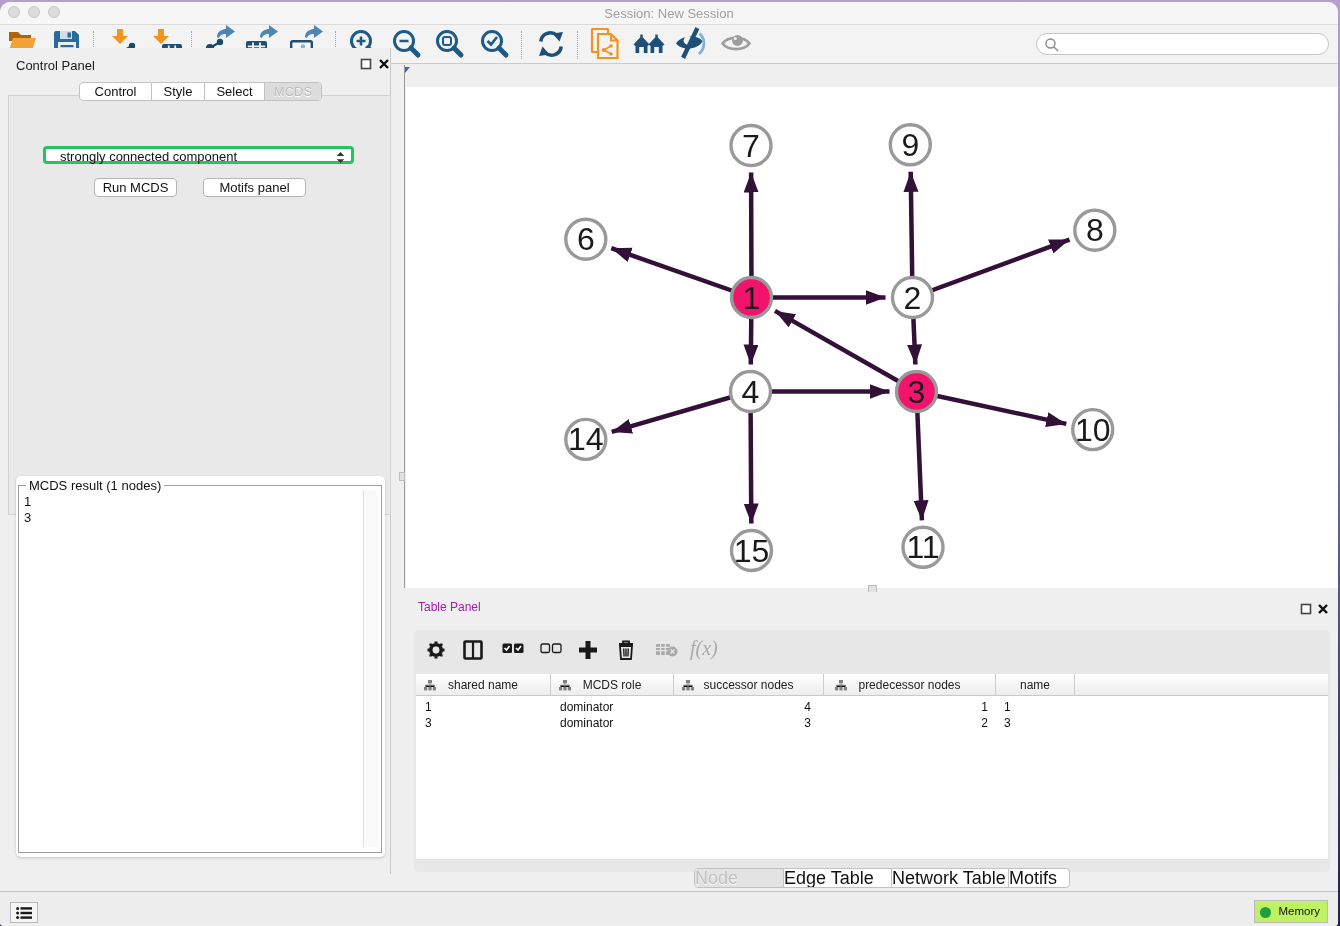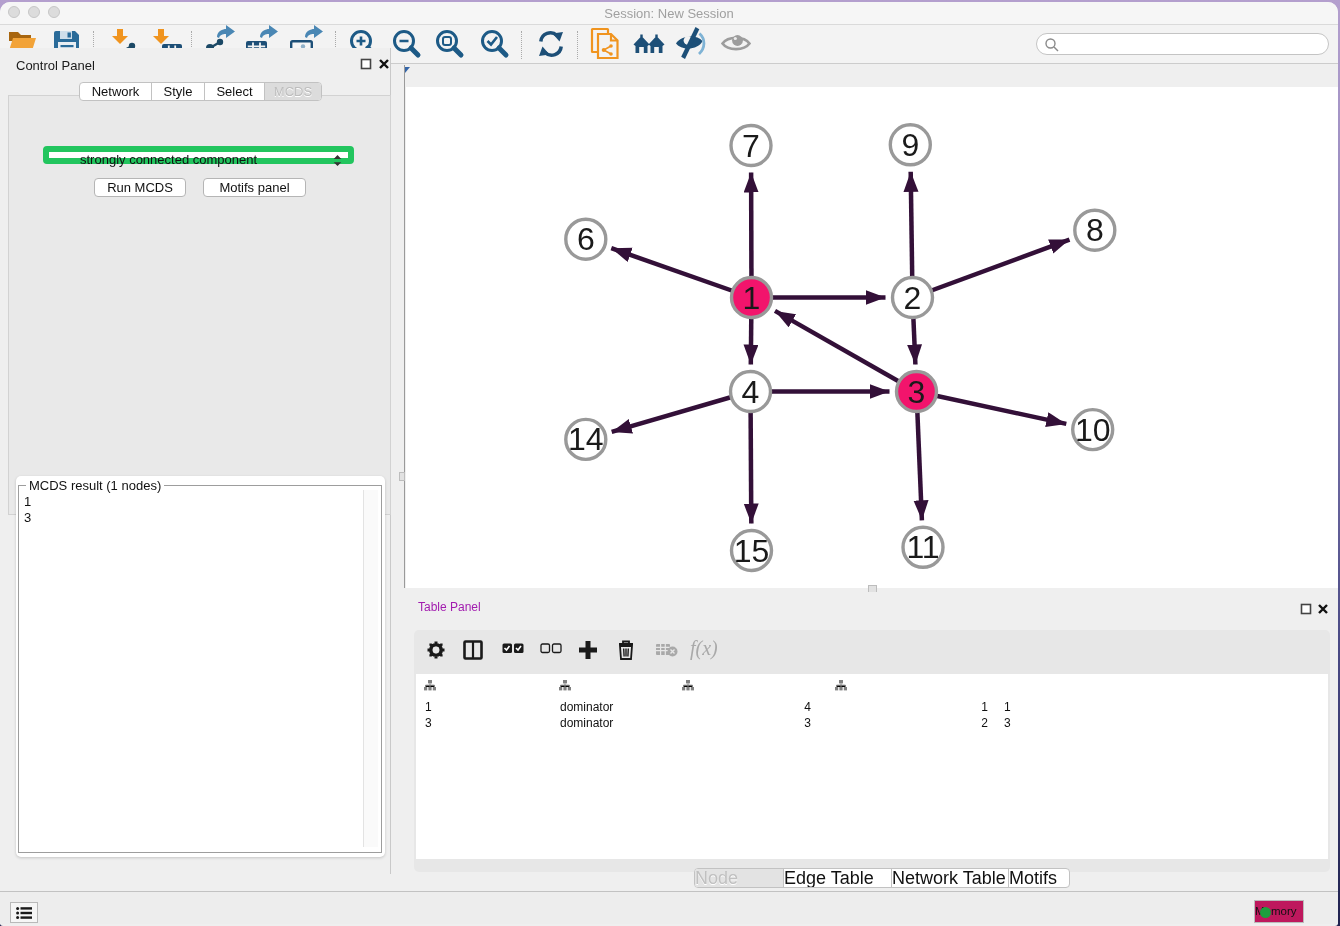--- a/index.html
+++ b/index.html
@@ -14,21 +14,21 @@
 .ti{position:absolute;top:0}
 #search{position:absolute;left:1036px;top:31px;width:293px;height:22px;background:#fff;border:1px solid #c4c4c4;border-radius:11px}
 
 #cpanel{position:absolute;left:0;top:46px;width:391px;height:826px;background:#efefef;border-right:1px solid #c9c9c9}
 #cphead{position:absolute;left:16px;top:10px;font-size:13px;color:#1a1a1a}
 #cptabs{position:absolute;left:79px;top:34px;height:19px;display:flex;border:1px solid #c2c2c2;border-radius:4px;overflow:hidden;background:#fff;z-index:3}
 .cptab{font-size:13px;color:#111;line-height:17px;text-align:center;border-right:1px solid #c2c2c2}
 .cptab:last-child{border-right:none}
 #cpbody{position:absolute;left:8px;top:47px;width:383px;height:420px;background:#e9e9e9;border:1px solid #d2d2d2}
 #optlabel{position:absolute;left:0;top:74px;width:100%;text-align:center;font-size:13px;color:#111}
-#dropdown{position:absolute;left:43px;top:98px;width:311px;height:18px;background:#fff;border:6px solid #22c55e;border-radius:4px;font-size:13px;line-height:16px;padding-left:31px;color:#111}
+#dropdown{position:absolute;left:43px;top:98px;width:311px;height:18px;background:#fff;border:3px solid #22c55e;border-radius:4px;font-size:13px;line-height:16px;padding-left:14px;color:#111}
 .btn{position:absolute;top:130px;height:19px;background:#fff;border:1px solid #b5b5b5;border-radius:4px;font-size:13px;text-align:center;line-height:17px;color:#111}
 #mcdsbox{position:absolute;left:16px;top:428px;width:369px;height:381px;background:#fff;border-radius:5px;box-shadow:0 1px 3px rgba(0,0,0,.18)}
 #fs{position:absolute;left:2px;top:9px;width:364px;height:368px;border:1px solid #9d9d9d}
 #fsleg{position:absolute;left:7px;top:-8px;background:#fff;padding:0 3px;font-size:13px;color:#111}
 #fstxt{position:absolute;left:2px;top:8px;width:343px;font-size:13px;line-height:16px;color:#111;padding-left:3px}
 #fssb{position:absolute;right:3px;top:4px;width:15px;height:357px;background:#fafafa;border-left:1px solid #e3e3e3}
 
 #net{position:absolute;left:404px;top:63px;width:934px;height:523px;border-left:1px solid #9a9a9a}
 #nettitle{position:absolute;left:0;top:0;width:100%;height:22px;background:linear-gradient(180deg,#f6f6f6,#dcdcdc);border-bottom:1px solid #9f9f9f}
 #netname{position:absolute;width:100%;text-align:center;line-height:21px;font-size:13px;color:#2a2a2a}
@@ -47,21 +47,21 @@
 .hcell{position:absolute;top:0;height:22px;border-right:1px solid #cdcdcd;font-size:12px;text-align:center;line-height:22px;color:#222}
 .tcell{position:absolute;font-size:12px;color:#111;line-height:16px}
 .hicon{position:absolute;top:6px}
 #tbar{position:absolute;left:0;top:0;width:100%;height:44px}
 #ttabs{position:absolute;left:289px;top:276px;height:20px;display:flex;border:1px solid #c2c2c2;border-radius:4px;overflow:hidden;background:#fff}
 .ttab{font-size:18px;line-height:18px;text-align:left;color:#111;border-right:1px solid #c2c2c2}
 .ttab:last-child{border-right:none}
 
 #status{position:absolute;left:0;top:889px;width:1338px;height:33px;background:#ededed;border-top:1px solid #c2c2c2}
 #listbtn{position:absolute;left:10px;top:10px;width:28px;height:21px;background:#f6f6f6;border:1px solid #b9b9b9}
-#membtn{position:absolute;left:1254px;top:8px;width:50px;height:23px;background:#be185d;border:1px solid #bbbbbb;font-size:11.5px;line-height:21px;text-align:right;padding-right:7px;color:#111}
+#membtn{position:absolute;left:1254px;top:8px;width:74px;height:23px;background:#bef264;border:1px solid #bbbbbb;font-size:11.5px;line-height:21px;text-align:right;padding-right:7px;color:#111}
 #memdot{position:absolute;left:5px;top:6px;width:11px;height:11px;border-radius:50%;background:#1e9e3e}
 </style></head>
 <body>
 <div id="win">
   <div id="titlebar">
     <div class="tl" style="left:8px"></div>
     <div class="tl" style="left:28px"></div>
     <div class="tl" style="left:48px"></div>
     <div id="title">Session: New Session</div>
   </div>
@@ -188,32 +188,32 @@
   </div>
   <div id="cpanel">
     <div id="cphead">Control Panel</div>
     <svg style="position:absolute;left:360px;top:10px" width="12" height="12" viewBox="0 0 12 12">
         <rect x="1.5" y="1.5" width="9" height="9" fill="#fff" stroke="#444" stroke-width="1.6"></rect>
       </svg>
     <svg style="position:absolute;left:378px;top:10px" width="12" height="12" viewBox="0 0 12 12">
         <path d="M2,2 L10,10 M10,2 L2,10" stroke="#111" stroke-width="2.4"></path>
       </svg>
     <div id="cptabs">
-      <div class="cptab" style="width:72px">Network</div>
+      <div class="cptab" style="width:72px">Control</div>
       <div class="cptab" style="width:53px">Style</div>
       <div class="cptab" style="width:60px">Select</div>
       <div class="cptab" style="width:56px;background:#dcdcdc;color:#bdbdbd;text-shadow:0 1px 0 #fff">MCDS</div>
     </div>
     <div id="cpbody"></div>
     <div id="dropdown">strongly connected component
       <svg width="11" height="13" viewBox="0 0 10 12" style="position:absolute;right:5px;top:2px">
         <path d="M1.5,4.5 L5,1 L8.5,4.5 z M1.5,7.5 L5,11 L8.5,7.5 z" fill="#333"></path>
       </svg>
     </div>
-    <div class="btn" style="left:94px;width:92px">Run MCDS</div>
+    <div class="btn" style="left:94px;width:83px">Run MCDS</div>
     <div class="btn" style="left:203px;width:103px">Motifs panel</div>
     <div id="mcdsbox">
       <div id="fs">
         <div id="fsleg">MCDS result (1 nodes)</div>
         <div id="fstxt">1<br>3</div>
         <div id="fssb"></div>
       </div>
     </div>
   </div>
   <div id="net">
@@ -320,20 +320,27 @@
             </g>
           <g stroke="#e7e7e7" stroke-width="1.2">
               <path d="M0,4.3 h14 M0,7.7 h14 M4.6,1 v11 M9.3,1 v11"></path>
             </g>
           <circle cx="16.5" cy="8.5" r="5" fill="#a9a9a9"></circle>
           <path d="M14.5,6.5 l4,4 M18.5,6.5 l-4,4" stroke="#e7e7e7" stroke-width="1.4"></path>
         </svg>
         <div style="position:absolute;left:276px;top:7px;font-family:'Liberation Serif',serif;font-style:italic;font-size:20px;color:#a9a9a9">f(x)</div>
       </div>
       <div id="ttable">
+        <div id="thead">
+          <div class="hcell" style="left:0;width:135px">shared name</div>
+          <div class="hcell" style="left:135px;width:123px">MCDS role</div>
+          <div class="hcell" style="left:258px;width:150px">successor nodes</div>
+          <div class="hcell" style="left:408px;width:172px">predecessor nodes</div>
+          <div class="hcell" style="left:580px;width:79px">name</div>
+        </div>
         <svg class="hicon" style="left:8px" width="12" height="11" viewBox="0 0 12 11">
             <g fill="#808080">
               <rect x="4" y="0" width="4" height="3.4"></rect>
               <rect x="0" y="7" width="3.2" height="3.4"></rect>
               <rect x="4.4" y="7" width="3.2" height="3.4"></rect>
               <rect x="8.8" y="7" width="3.2" height="3.4"></rect>
             </g>
             <path d="M6,3.4 V5.2 M1.6,7 V5.2 H10.4 V7 M6,5.2 V7" stroke="#808080" stroke-width="1"></path>
           </svg>
         <svg class="hicon" style="left:143px" width="12" height="11" viewBox="0 0 12 11">

